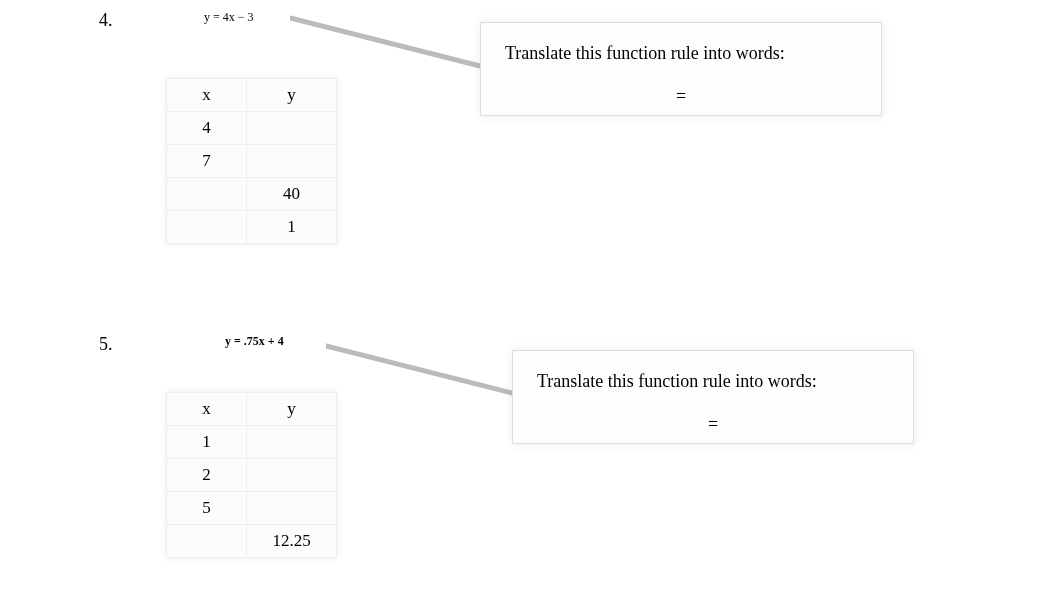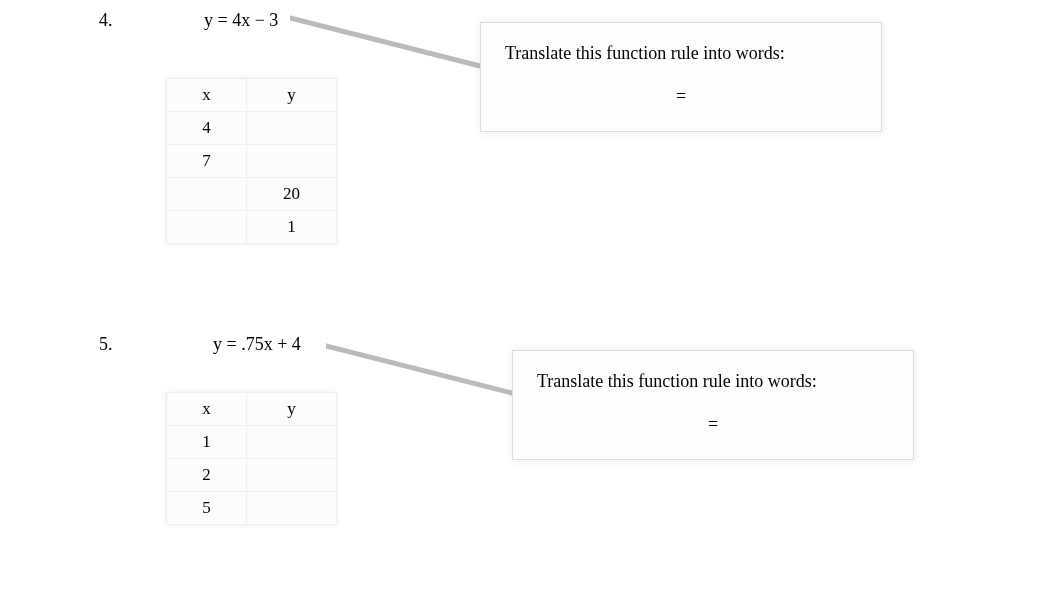--- a/index.html
+++ b/index.html
@@ -15,21 +15,21 @@
       width: 1062px;
       height: 597px;
       position: relative;
     }
     .problem-number {
       position: absolute;
       font-size: 18px;
     }
     .equation {
       position: absolute;
-      font-size: 18px;
+      font-size: 12px;
       white-space: nowrap;
     }
     .xy-table {
       position: absolute;
       border-collapse: collapse;
       background: #fcfcfc;
       box-shadow: 0 0 6px rgba(0,0,0,0.08);
     }
     .xy-table th, .xy-table td {
       border: 1px solid #eee;
@@ -41,21 +41,21 @@
     .xy-table th {
       font-weight: normal;
     }
     .col-x { width: 80px; }
     .col-y { width: 90px; }
     .callout-box {
       position: absolute;
       background: #fdfdfd;
       border: 1px solid #ddd;
       box-shadow: 0 0 10px rgba(0,0,0,0.08);
-      padding: 20px 24px 24px 24px;
+      padding: 20px 24px 8px 24px;
       font-size: 18px;
       font-family: Liberation Serif, serif;
     }
     .callout-title {
       margin-bottom: 22px;
     }
     .callout-equals {
       text-align: center;
       font-size: 18px;
     }
@@ -80,60 +80,64 @@
   <tr>
     <td class="col-x">4</td>
     <td class="col-y"></td>
   </tr>
   <tr>
     <td class="col-x">7</td>
     <td class="col-y"></td>
   </tr>
   <tr>
     <td class="col-x"></td>
-    <td class="col-y">20</td>
+    <td class="col-y">40</td>
   </tr>
   <tr>
     <td class="col-x"></td>
     <td class="col-y">1</td>
   </tr>
 </tbody>
   </table>
 
 <svg class="connector" style="left:290px; top:12px;" width="200" height="70">
   <line x1="0" y1="6" x2="190" y2="54" stroke="#bbb" stroke-width="5" stroke-linecap="round"></line>
 </svg>
 
 <div class="callout-box" style="left:480px; top:22px; width:402px;">
   <div class="callout-title">Translate this function rule into words:</div>
   <div class="callout-equals">=</div>
 </div>
 
 <div class="problem-number" style="left:99px; top:334px;">5.</div>
 
-<div class="equation" style="left:213px; top:334px;">y = .75x + 4</div>
+<div class="equation" style="left:225px; top:334px;font-weight:bold;">y = .75x + 4</div>
 
 <table class="xy-table" style="left:166px; top:392px;">
   <tbody>
       <tr>
     <th class="col-x">x</th>
     <th class="col-y">y</th>
   </tr>
   <tr>
     <td class="col-x">1</td>
     <td class="col-y"></td>
   </tr>
   <tr>
     <td class="col-x">2</td>
     <td class="col-y"></td>
   </tr>
   <tr>
     <td class="col-x">5</td>
     <td class="col-y"></td>
   </tr>
+  <tr>
+    <td class="col-x"></td>
+    <td class="col-y">12.25</td>
+  </tr>
 </tbody>
   </table>
 
 <svg class="connector" style="left:326px; top:340px;" width="200" height="70">
   <line x1="0" y1="6" x2="190" y2="54" stroke="#bbb" stroke-width="5" stroke-linecap="round"></line>
 </svg>
 
 <div class="callout-box" style="left:512px; top:350px; width:402px;">
   <div class="callout-title">Translate this function rule into words:</div>
   <div class="callout-equals">=</div>

